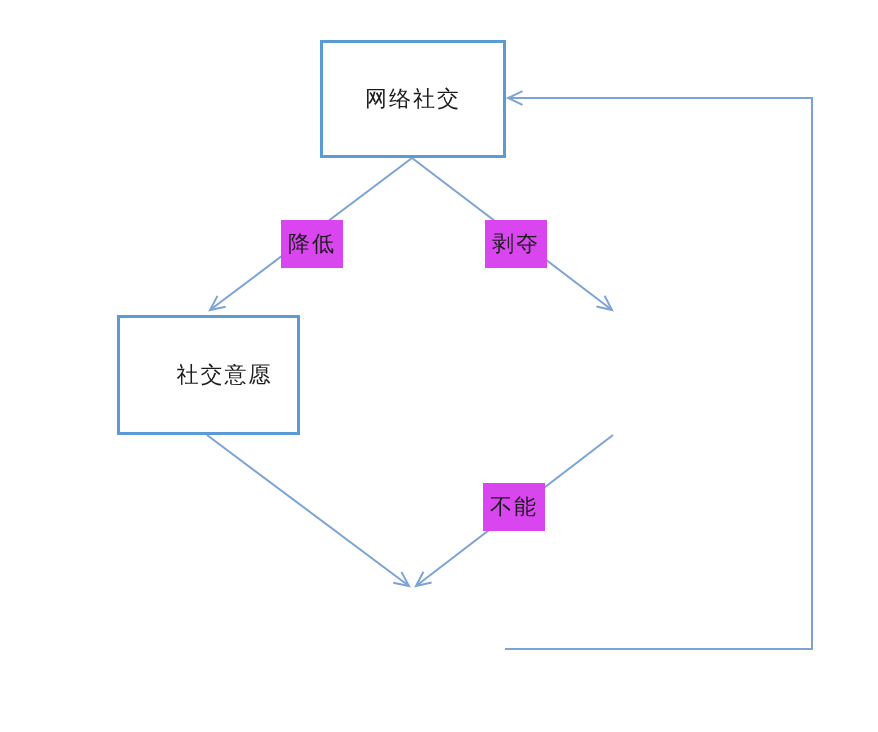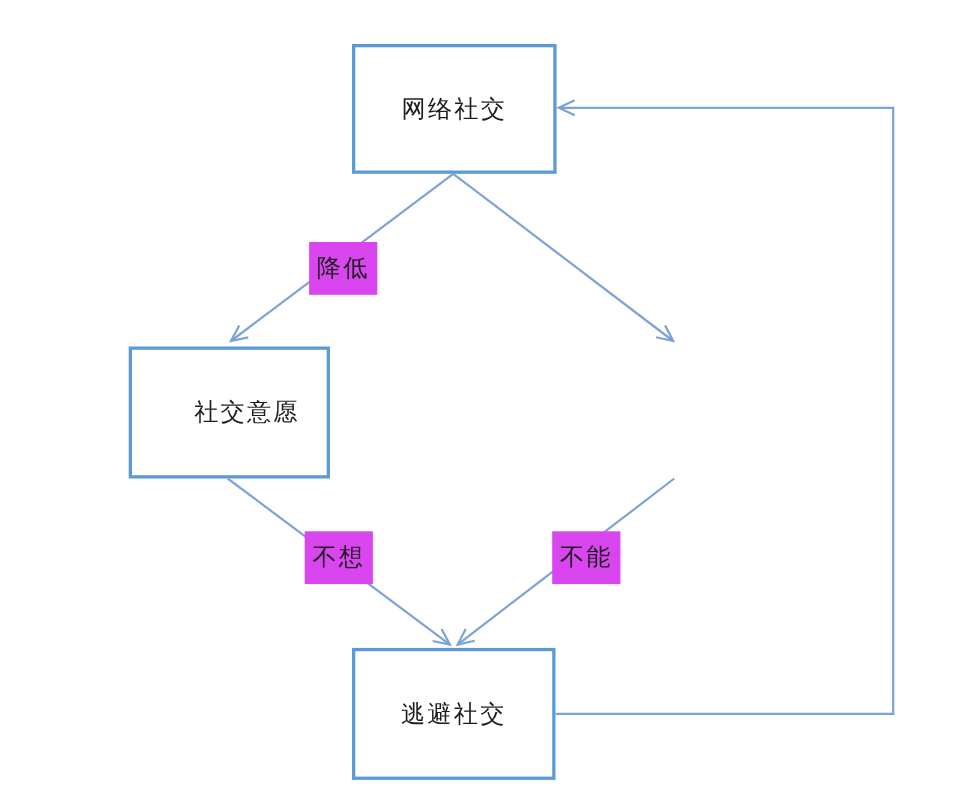--- a/index.html
+++ b/index.html
@@ -46,21 +46,21 @@
     font-size: 22px;
     letter-spacing: 2px;
     padding: 9px 7px;
     z-index: 2;
     white-space: nowrap;
     text-align: center;
   }
   .lbl-reduce    { left: 312px; top: 244px; }
   .lbl-deprive   { left: 516px; top: 244px; }
   .lbl-unwilling { left: 308px; top: 507px; }
-  .lbl-unable    { left: 533px; top: 507px; }
+  .lbl-unable    { left: 514px; top: 507px; }
   .lbl-invest    { left: 808px; top: 373px; }
 </style>
 </head>
 <body>
 
 <div class="canvas">
 
   <svg class="lines-layer" width="878" height="732" viewBox="0 0 878 732">
     <g stroke="#7CA3D4" stroke-width="2" fill="none" stroke-linecap="butt">
 
@@ -83,25 +83,22 @@
 
   <div class="node node-top">
     <span>网络社交</span>
   </div>
 
   <div class="node node-left">
     <span>社交意愿</span>
   </div>
 
 
-  <div class="node node-bottom">
-    <span>逃避社交</span>
-  </div>
 
   <div class="edge-label lbl-reduce">降低</div>
 
+  <div class="edge-label lbl-deprive">剥夺</div>
 
-  <div class="edge-label lbl-unwilling">不想</div>
 
   <div class="edge-label lbl-unable">不能</div>
 
 
 </div>
 
 </body></html>

